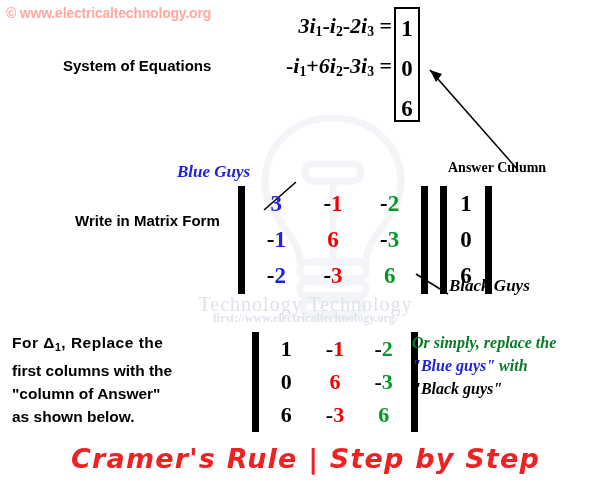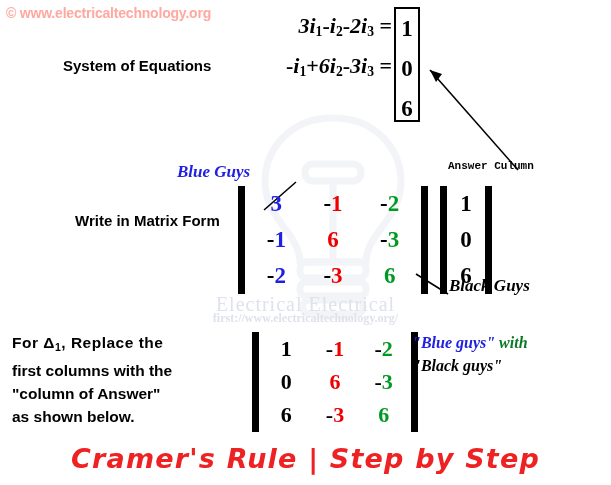--- a/index.html
+++ b/index.html
@@ -129,23 +129,23 @@
     top: 162px;
     font-family: "Liberation Serif", serif;
     font-style: italic;
     font-weight: bold;
     font-size: 17px;
     color: #2020e0;
   }
   #lbl-answercol {
     left: 448px;
     top: 160px;
-    font-family: Liberation Mono, monospace;
-    font-weight: bold;
-    font-size: 11px;
+    font-family: Liberation Serif, serif;
+    font-weight: bold;
+    font-size: 14px;
     color: #000;
   }
   #lbl-blackguys {
     left: 449px;
     top: 276px;
     font-family: "Liberation Serif", serif;
     font-style: italic;
     font-weight: bold;
     font-size: 17px;
     color: #000;
@@ -268,21 +268,21 @@
         <path d="M90 8 C48 8 22 38 22 72 C22 95 36 110 46 124 C54 135 57 144 57 152 L123 152 C123 144 126 135 134 124 C144 110 158 95 158 72 C158 38 132 8 90 8 Z"></path>
         <rect x="57" y="152" width="66" height="16" rx="7"></rect>
         <rect x="57" y="172" width="66" height="14" rx="6"></rect>
         <rect x="60" y="190" width="60" height="14" rx="6"></rect>
         <path d="M72 206 L108 206"></path>
         <rect x="62" y="54" width="56" height="17" rx="8"></rect>
         <path d="M90 71 L90 152"></path>
       </g>
     </svg>
   </div>
-  <div class="wm-text wm-title">Electrical Electrical</div>
+  <div class="wm-text wm-title">Technology Technology</div>
   <div class="wm-text wm-url">first://www.electricaltechnology.org/</div>
 
   <div class="site-url">© www.electricaltechnology.org</div>
 
   <div class="section-label" id="lbl-system">System of Equations</div>
   <div class="section-label" id="lbl-matrix">Write in Matrix Form</div>
 
   <div class="equations">
     <div class="eq">
       3<i>i</i><sub>1</sub><span class="op">-</span><i>i</i><sub>2</sub><span class="op">-</span>2<i>i</i><sub>3</sub> <span class="op">=</span>
@@ -361,19 +361,20 @@
       <div class="mat-cell"><span class="sign"></span><span style="color:#ee0000">6</span></div>
       <div class="mat-cell"><span class="sign">-</span><span style="color:#009a22">3</span></div>
 
       <div class="mat-cell"><span class="sign"></span><span style="color:#000000">6</span></div>
       <div class="mat-cell"><span class="sign">-</span><span style="color:#ee0000">3</span></div>
       <div class="mat-cell"><span class="sign"></span><span style="color:#009a22">6</span></div>
     </div>
   </div>
 
   <div id="green-note">
+    <span class="ln">Or simply, replace the</span>
     <span class="ln"><span class="blue">"Blue guys"</span><span> with</span></span>
     <span class="ln black">"Black guys"</span>
   </div>
 
   <div id="footer-title">Cramer's Rule | Step by Step</div>
 
 </div>
 
 </body></html>

